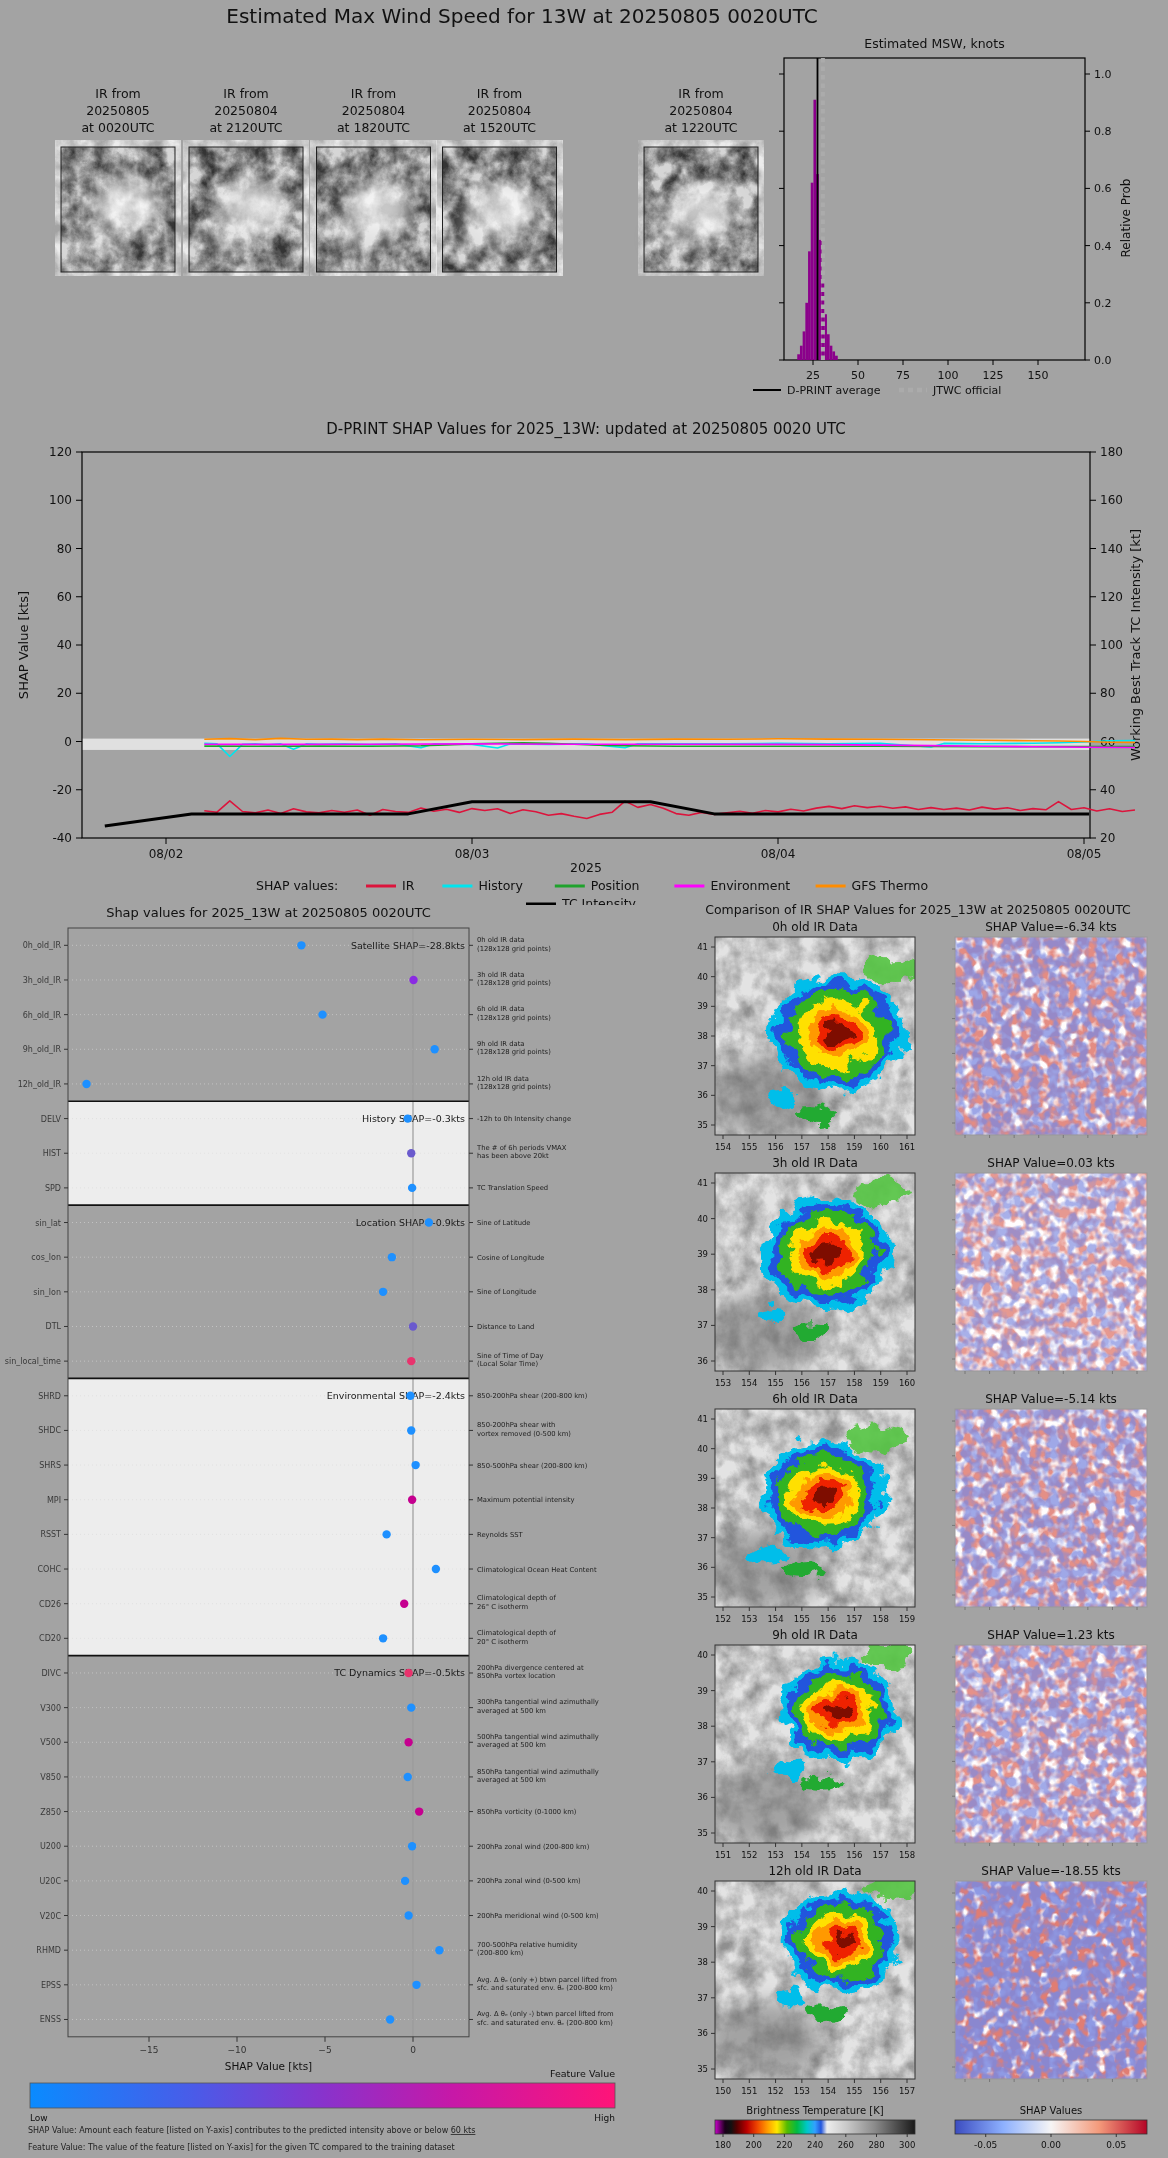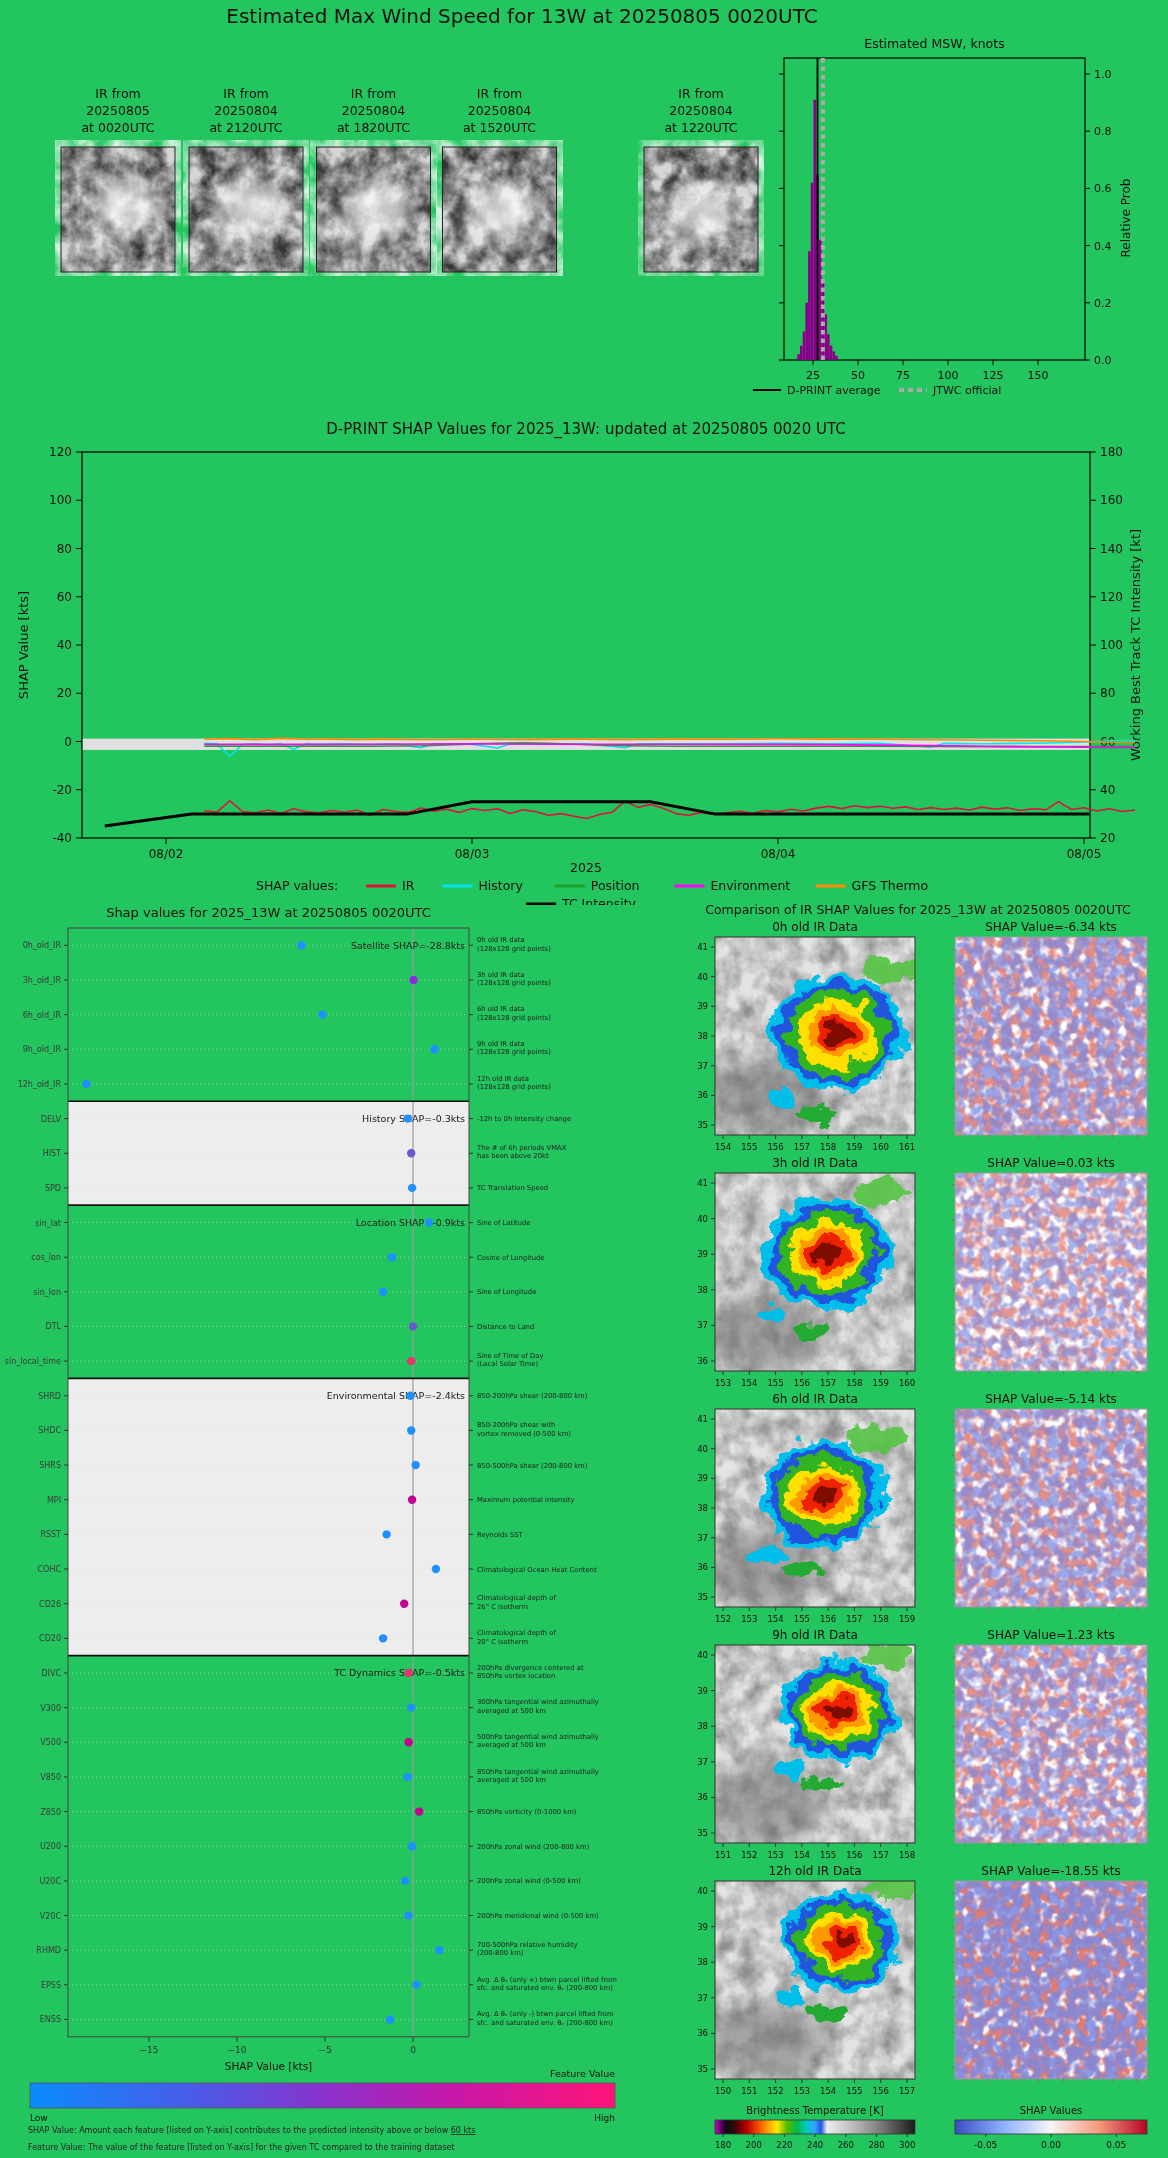--- a/index.html
+++ b/index.html
@@ -1,16 +1,16 @@
 <!DOCTYPE html>
 <html><head>
 <meta charset="utf-8">
 <style>
   html,body{margin:0;padding:0;background:#fff;}
-  .page{position:relative;width:1168px;height:2158px;background:#22c55e;
+  .page{position:relative;width:1168px;height:2158px;background:#a3a3a3;
         font-family:"DejaVu Sans",sans-serif;overflow:hidden;}
   .fig-title{position:absolute;left:0;top:4px;width:1044px;text-align:center;
              font-size:20px;color:#111;}
   svg{position:absolute;display:block;}
   svg text{font-family:"DejaVu Sans",sans-serif;}
 </style>
 </head>
 <body>
 
 <div class="page">

